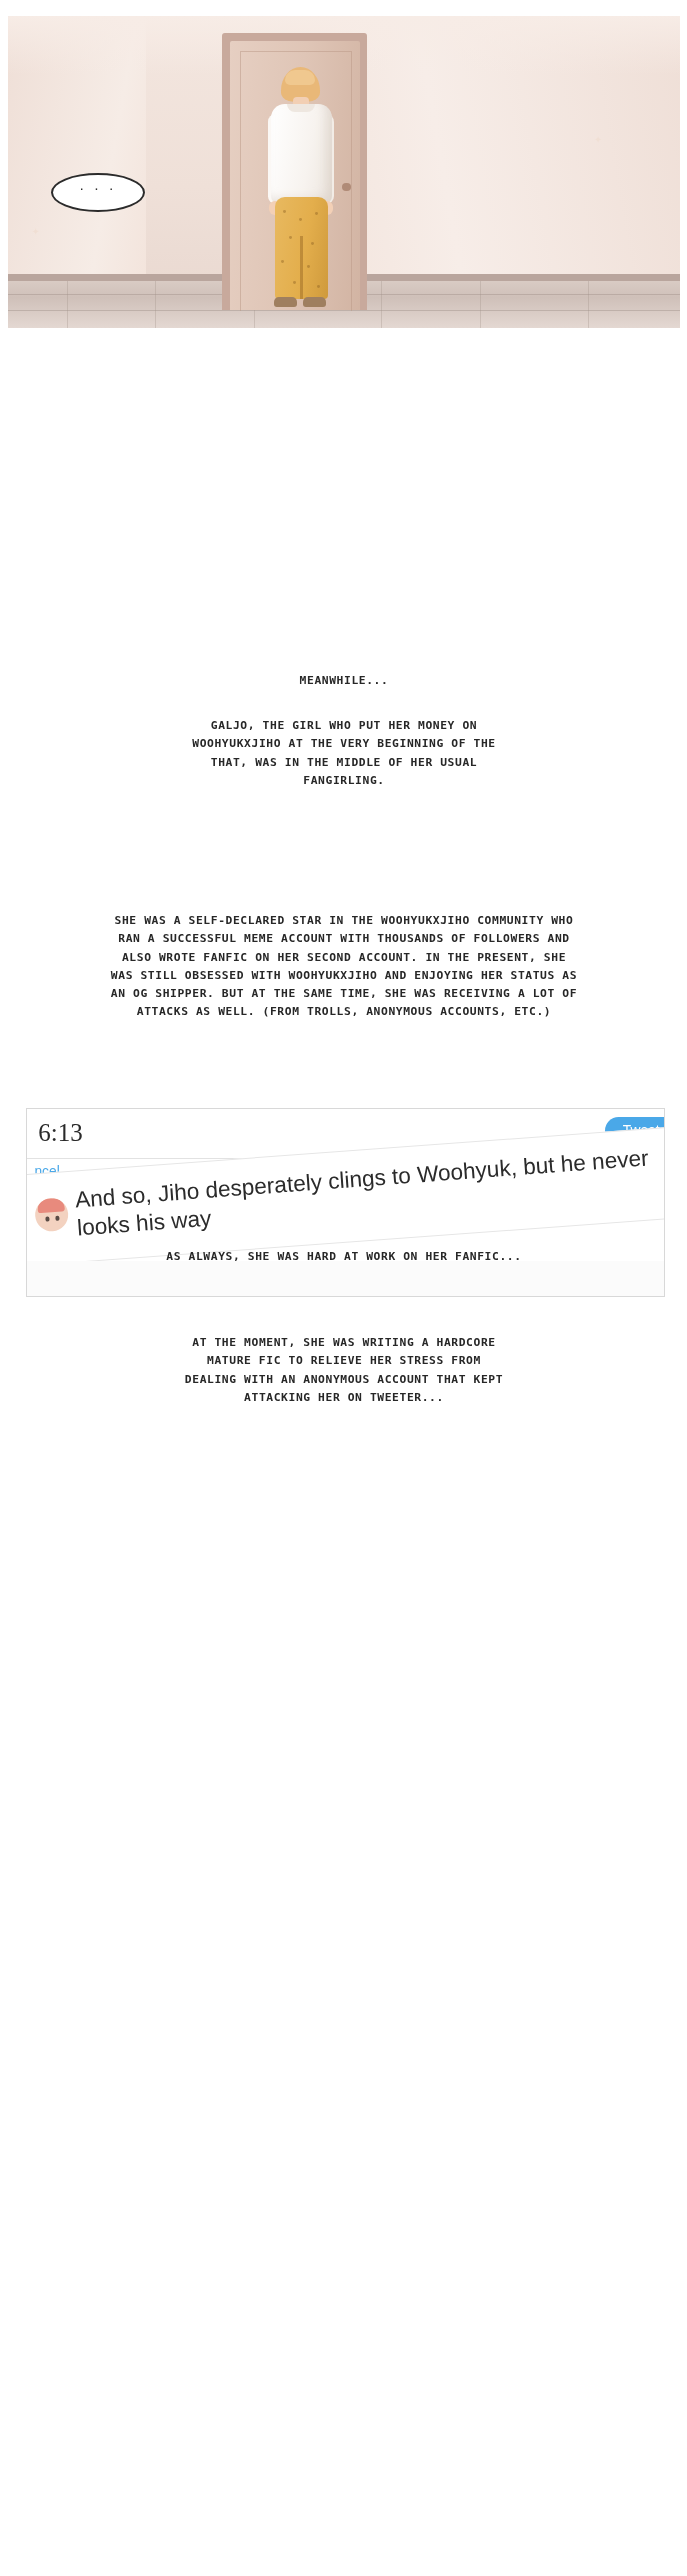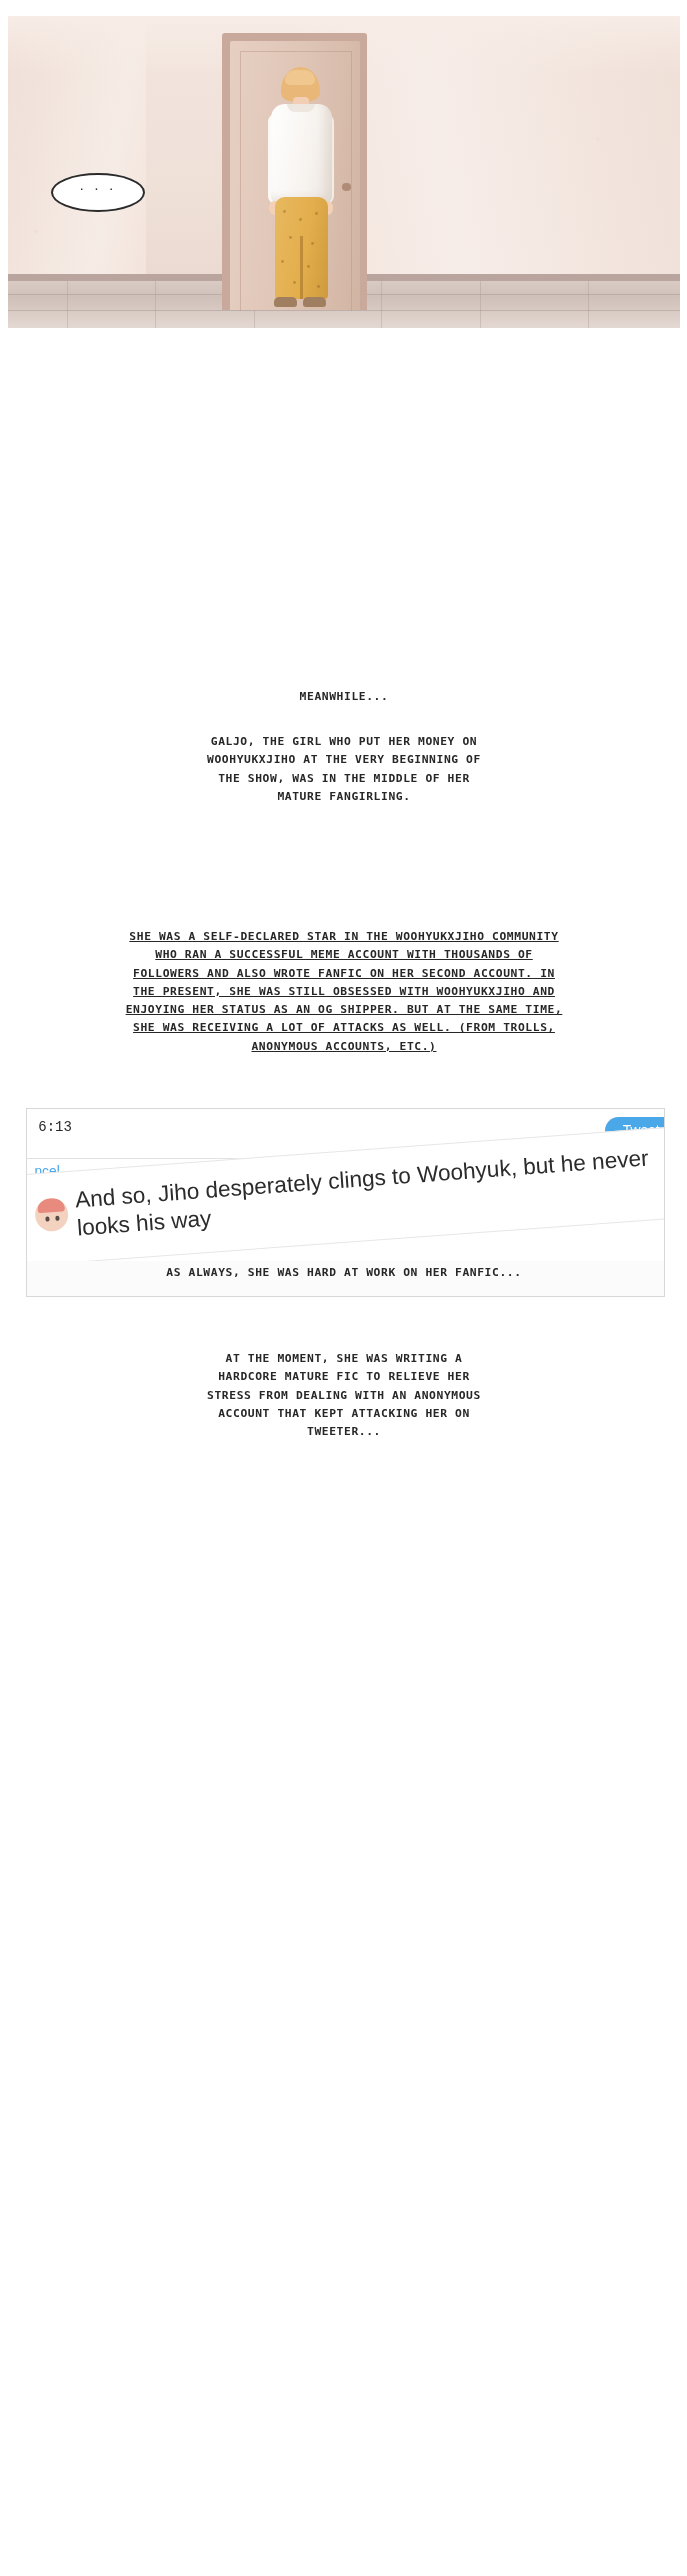--- a/index.html
+++ b/index.html
@@ -227,43 +227,43 @@
     line-height: 1.62;
     letter-spacing: 0.6px;
     font-weight: bold;
     font-family: "DejaVu Sans Mono", monospace;
   }
   .n1 { top: 672px; }
   .n2 { top: 717px; }
   .n3 { top: 912px; }
   .n4 { top: 1248px; }
   .n5 { top: 1334px; }
-  .narration p { margin: 16px; }
+  .narration p { margin: 0; }
 
   
   .panel-tweet {
     position: absolute;
     left: 25.5px; top: 1108px;
     width: 637px; height: 187px;
     background: #ffffff;
     border: 1px solid #d8d8d8;
     overflow: hidden;
   }
   .tweet-statusbar {
     position: absolute;
     left: 0; top: 0;
     width: 100%; height: 47px;
     background: #ffffff;
   }
   .tweet-time {
     position: absolute;
     left: 11.8px; top: 9.8px;
-    font-size: 14px;
+    font-size: 25px;
     color: #2a2a2a;
-    font-family: Liberation Mono, monospace;
+    font-family: Liberation Serif, serif;
   }
   .tweet-btn {
     position: absolute;
     right: -13.8px; top: 7.9px;
     background: #4aa8e8;
     color: #ffffff;
     border-radius: 15.7px;
     padding: 5.9px 17.7px;
     font-size: 13.8px;
   }
@@ -390,24 +390,24 @@
 
   <div class="sparkle" style="left:23.6px; top:210px;">✦</div>
   <div class="sparkle" style="left:586px; top:118px;">✦</div>
 </div>
 
 <div class="narration n1">
   <p>MEANWHILE...</p>
 </div>
 
 <div class="narration n2" style="padding:0 187px; box-sizing:border-box;">
-  <p>GALJO, THE GIRL WHO PUT HER MONEY ON WOOHYUKXJIHO AT THE VERY BEGINNING OF THE SHOW, WAS IN THE MIDDLE OF HER MATURE FANGIRLING.</p>
-</div>
-
-<div class="narration n3" style="padding:0 108px; box-sizing:border-box;text-decoration:underline;">
+  <p>GALJO, THE GIRL WHO PUT HER MONEY ON WOOHYUKXJIHO AT THE VERY BEGINNING OF THE THAT, WAS IN THE MIDDLE OF HER USUAL FANGIRLING.</p>
+</div>
+
+<div class="narration n3" style="padding:0 108px; box-sizing:border-box;">
   <p>SHE WAS A SELF-DECLARED STAR IN THE WOOHYUKXJIHO COMMUNITY WHO RAN A SUCCESSFUL MEME ACCOUNT WITH THOUSANDS OF FOLLOWERS AND ALSO WROTE FANFIC ON HER SECOND ACCOUNT. IN THE PRESENT, SHE WAS STILL OBSESSED WITH WOOHYUKXJIHO AND ENJOYING HER STATUS AS AN OG SHIPPER. BUT AT THE SAME TIME, SHE WAS RECEIVING A LOT OF ATTACKS AS WELL. (FROM TROLLS, ANONYMOUS ACCOUNTS, ETC.)</p>
 </div>
 
 <div class="panel-tweet">
   <div class="tweet-statusbar">
     <div class="tweet-time">6:13</div>
     <div class="tweet-btn">Tweet</div>
   </div>
   <div class="tweet-divider"></div>
   <div class="tweet-cancel">ncel</div>

